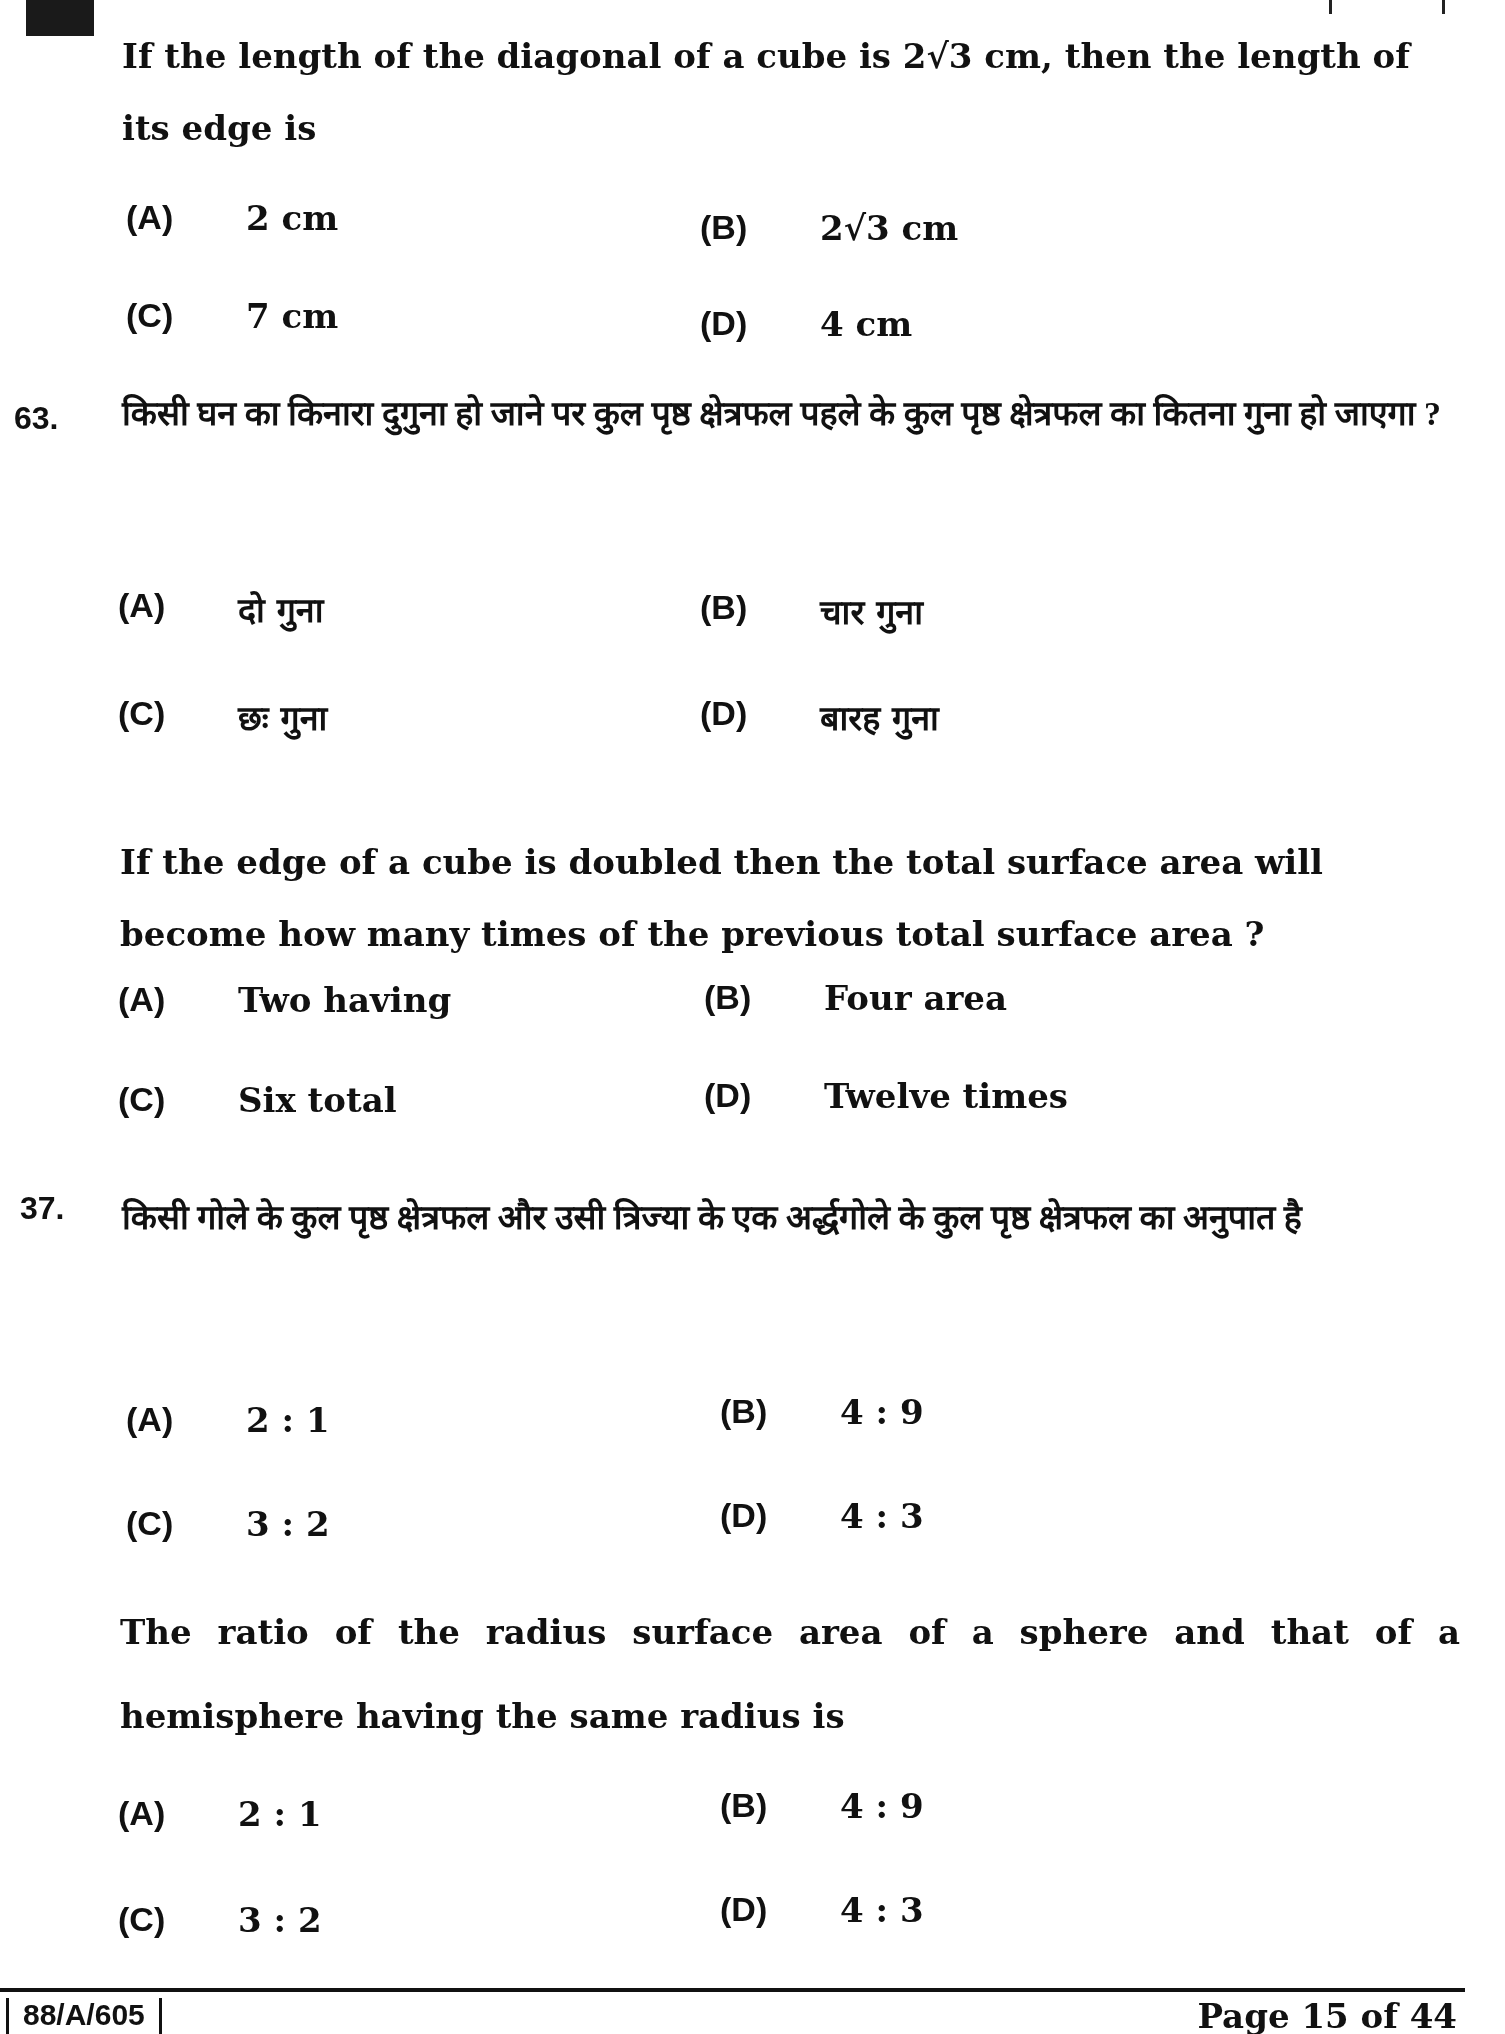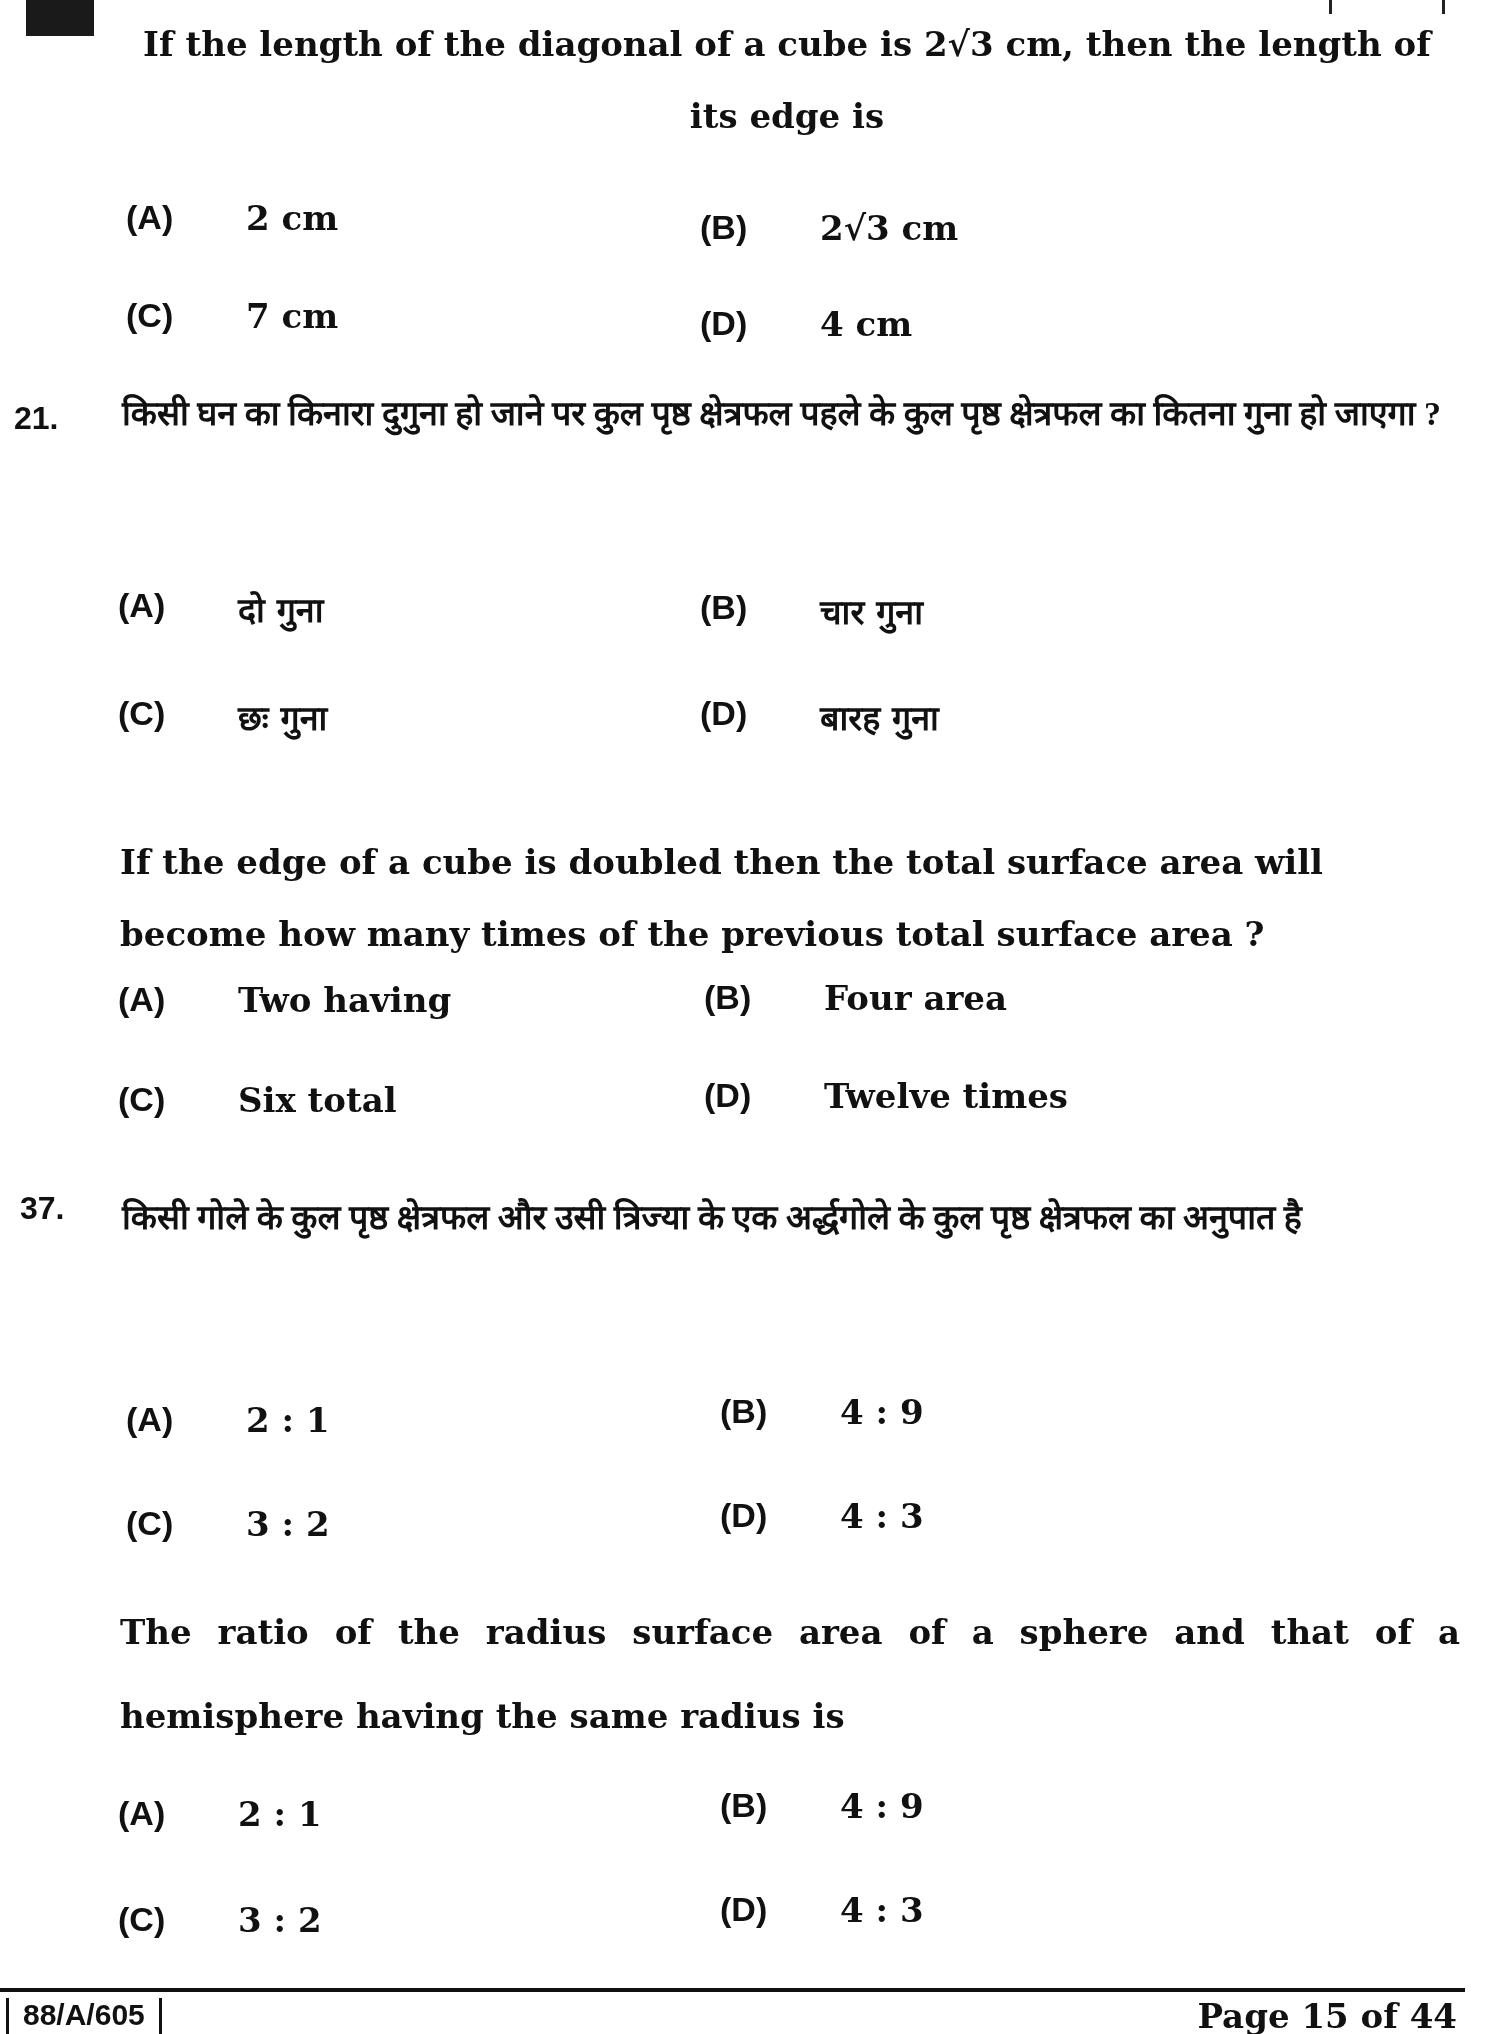--- a/index.html
+++ b/index.html
@@ -17,39 +17,39 @@
   .footer-code { position:absolute; left:6px; top:1998px; padding:0 14px; border-left:3px solid #111; border-right:3px solid #111;
                  font-family:"Liberation Sans", sans-serif; font-weight:bold; font-size:30px; height:40px; overflow:hidden; }
   .footer-page { position:absolute; right:48px; top:1996px; font-weight:bold; font-size:34px; }
 </style>
 </head>
 <body>
 
 <div class="corner-mark"></div>
 <div class="top-right-mark"></div>
 
-<div class="qtext" style="top:8px;text-align:center;">If the length of the diagonal of a cube is 2√3 cm, then the length of its edge is</div>
+<div class="qtext" style="top:20px;">If the length of the diagonal of a cube is 2√3 cm, then the length of its edge is</div>
 <div class="opt" style="left:126px; top:198px;">
     <span class="lbl">(A)</span>
     <span>2 cm</span>
   </div>
 <div class="opt" style="left:700px; top:208px;">
     <span class="lbl">(B)</span>
     <span>2√3 cm</span>
   </div>
 <div class="opt" style="left:126px; top:296px;">
     <span class="lbl">(C)</span>
     <span>7 cm</span>
   </div>
 <div class="opt" style="left:700px; top:304px;">
     <span class="lbl">(D)</span>
     <span>4 cm</span>
   </div>
 
-<div class="qnum" style="top:400px;">21.</div>
+<div class="qnum" style="top:400px;">63.</div>
 <div class="qtext hi" style="top:378px;">किसी घन का किनारा दुगुना हो जाने पर कुल पृष्ठ क्षेत्रफल पहले के कुल पृष्ठ क्षेत्रफल का कितना गुना हो जाएगा ?</div>
 <div class="opt" style="left:118px; top:586px;">
     <span class="lbl">(A)</span>
     <span>दो गुना</span>
   </div>
 <div class="opt" style="left:700px; top:588px;">
     <span class="lbl">(B)</span>
     <span>चार गुना</span>
   </div>
 <div class="opt" style="left:118px; top:694px;">

